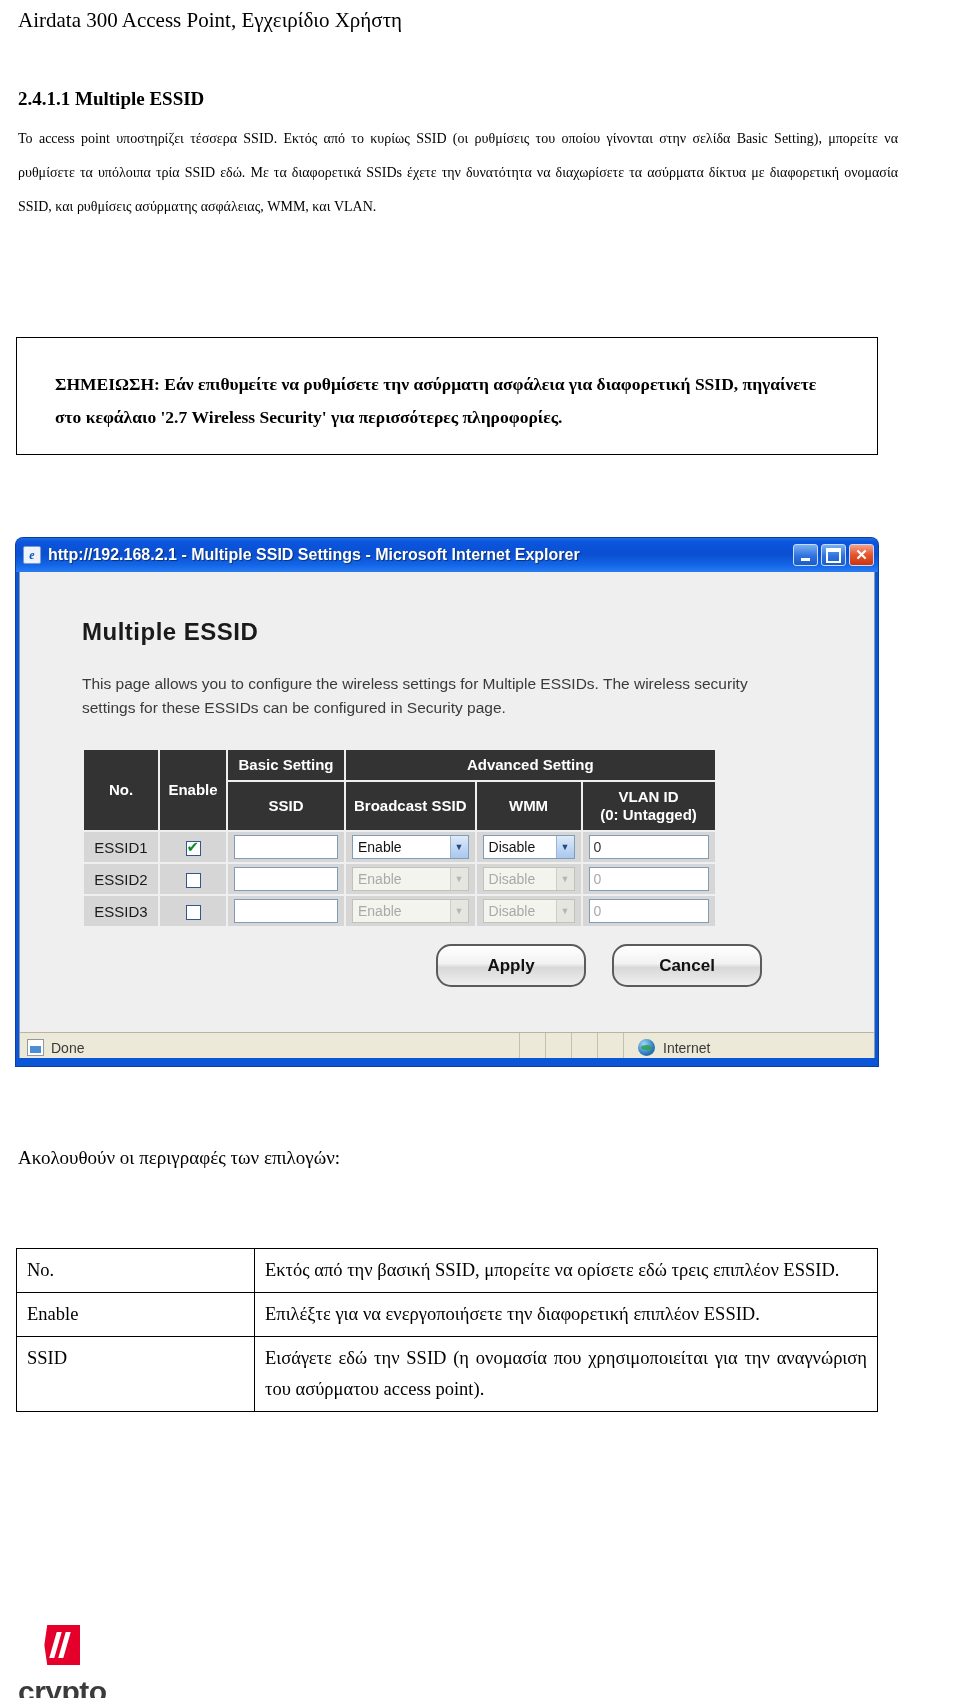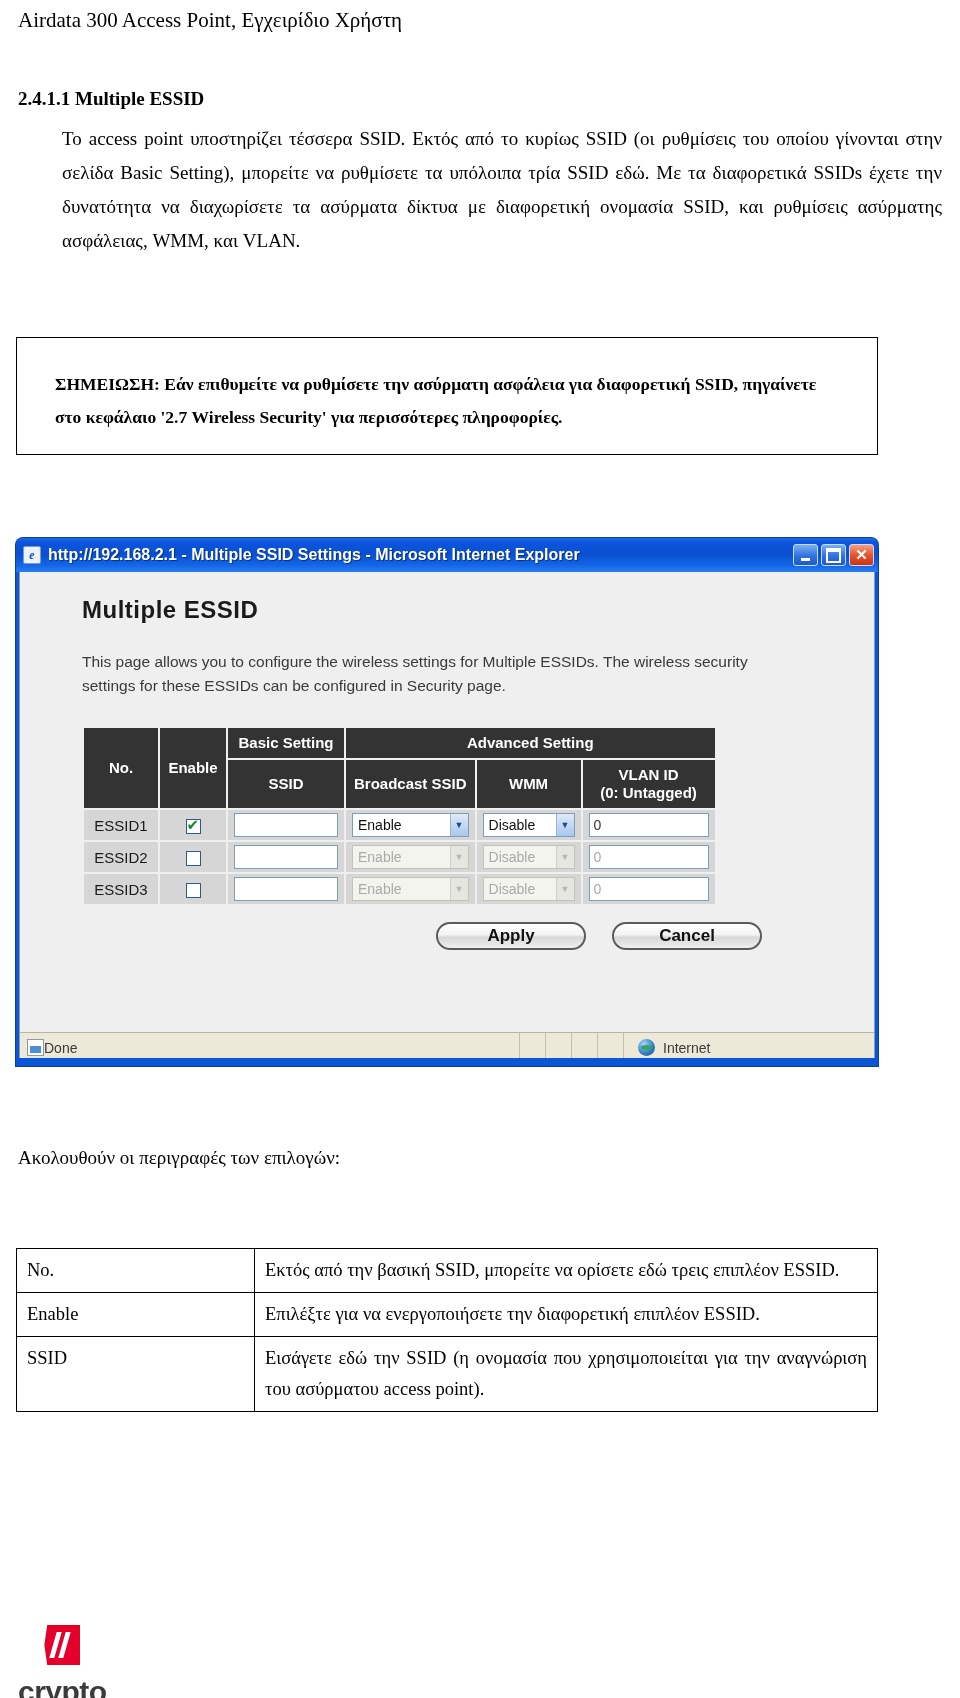--- a/index.html
+++ b/index.html
@@ -20,21 +20,21 @@
     font-weight:normal; font-size:21px; letter-spacing:0px;
   }
 
   .section-title {
     position:absolute; left:18px; top:88px;
     font-weight:bold; font-size:19px;
   }
 
   .para {
     position:absolute; left:18px; top:122px; width:880px;
-    font-size:19px; line-height:34px; text-align:justify;margin-left:44px;
+    font-size:14px; line-height:34px; text-align:justify;
   }
 
   .note-box {
     position:absolute; left:16px; top:337px; width:862px; height:118px;
     border:1px solid #000;
     padding:14px 22px 0 22px;
   }
   .note-box p {
     margin:16px; font-size:17.5px; font-weight:bold; line-height:33px;
   }
@@ -91,21 +91,21 @@
     background:#eceae3;
     border-left:1px solid #8d9aa8;
     border-right:1px solid #8d9aa8;
     position:relative;
     overflow:hidden;
   }
 
   .page-body {
     position:absolute; left:0; top:0; right:0; bottom:30px;
     background:#efefef;
-    padding:24px 0 0 62px;
+    padding:46px 0 0 62px;
     overflow:hidden;
   }
   .page-title {
     font-family:"Liberation Sans", sans-serif;
     font-weight:bold; font-size:24px; color:#1a1a1a;
     letter-spacing:.5px;
   }
   .page-desc {
     margin-top:26px; width:690px;
     font-family:"Liberation Sans", sans-serif;
@@ -162,38 +162,38 @@
     background:linear-gradient(to bottom,#dfeaf8,#a8c8ee);
     border-left:1px solid #9ab4d4;
     display:flex; align-items:center; justify-content:center;
     font-size:9px; color:#23487e;
   }
   .sel.dim { border-color:#c2c2b8; background:#f4f4ee; color:#a9a9a9; }
   .sel.dim .arrow { background:#e6e6e0; border-left-color:#cfcfc6; color:#b5b5b5; }
 
   .btn-row { margin-top:16px; width:694px; display:flex; justify-content:flex-end; gap:26px; padding-right:14px;}
   .btn {
-    width:150px; height:28px; border-radius:15px;
+    width:150px; height:43px; border-radius:15px;
     background:linear-gradient(to bottom,#ffffff 0%,#f2f2f2 45%,#d8d8d8 55%,#efefef 100%);
     border:2px solid #5b5b5b;
     font-family:"Liberation Sans", sans-serif;
     font-weight:bold; font-size:17px; color:#111;
     display:flex; align-items:center; justify-content:center;
     box-shadow:inset 0 1px 0 #fff;
   }
 
   
   .ie-status {
     position:absolute; left:0; right:0; bottom:0; height:30px;
     background:#ece9d8;
     border-top:1px solid #b8b4a0;
     display:flex; align-items:center;
     font-family:"Liberation Sans", sans-serif; font-size:14px; color:#3a3a3a;
   }
-  .st-left { display:flex; align-items:center; padding-left:7px; flex:1; border-right:1px solid #c4c0ad; height:100%; }
+  .st-left { display:flex; align-items:center; gap:7px; padding-left:7px; flex:1; border-right:1px solid #c4c0ad; height:100%; }
   .st-pane { width:26px; height:100%; border-right:1px solid #c4c0ad; }
   .st-right { width:250px; display:flex; align-items:center; gap:8px; padding-left:14px; }
   .globe {
     width:17px;height:17px;border-radius:50%;
     background:radial-gradient(circle at 35% 30%,#9fd7ff,#2e7bbd 60%,#16507f);
     position:relative;
   }
   .globe::after{content:"";position:absolute;left:3px;top:6px;width:11px;height:5px;border-radius:50%;background:#2fa14a;opacity:.85;}
   .doc-ico {
     width:17px;height:17px;background:#fff;border:1px solid #8f99a6;position:relative;

